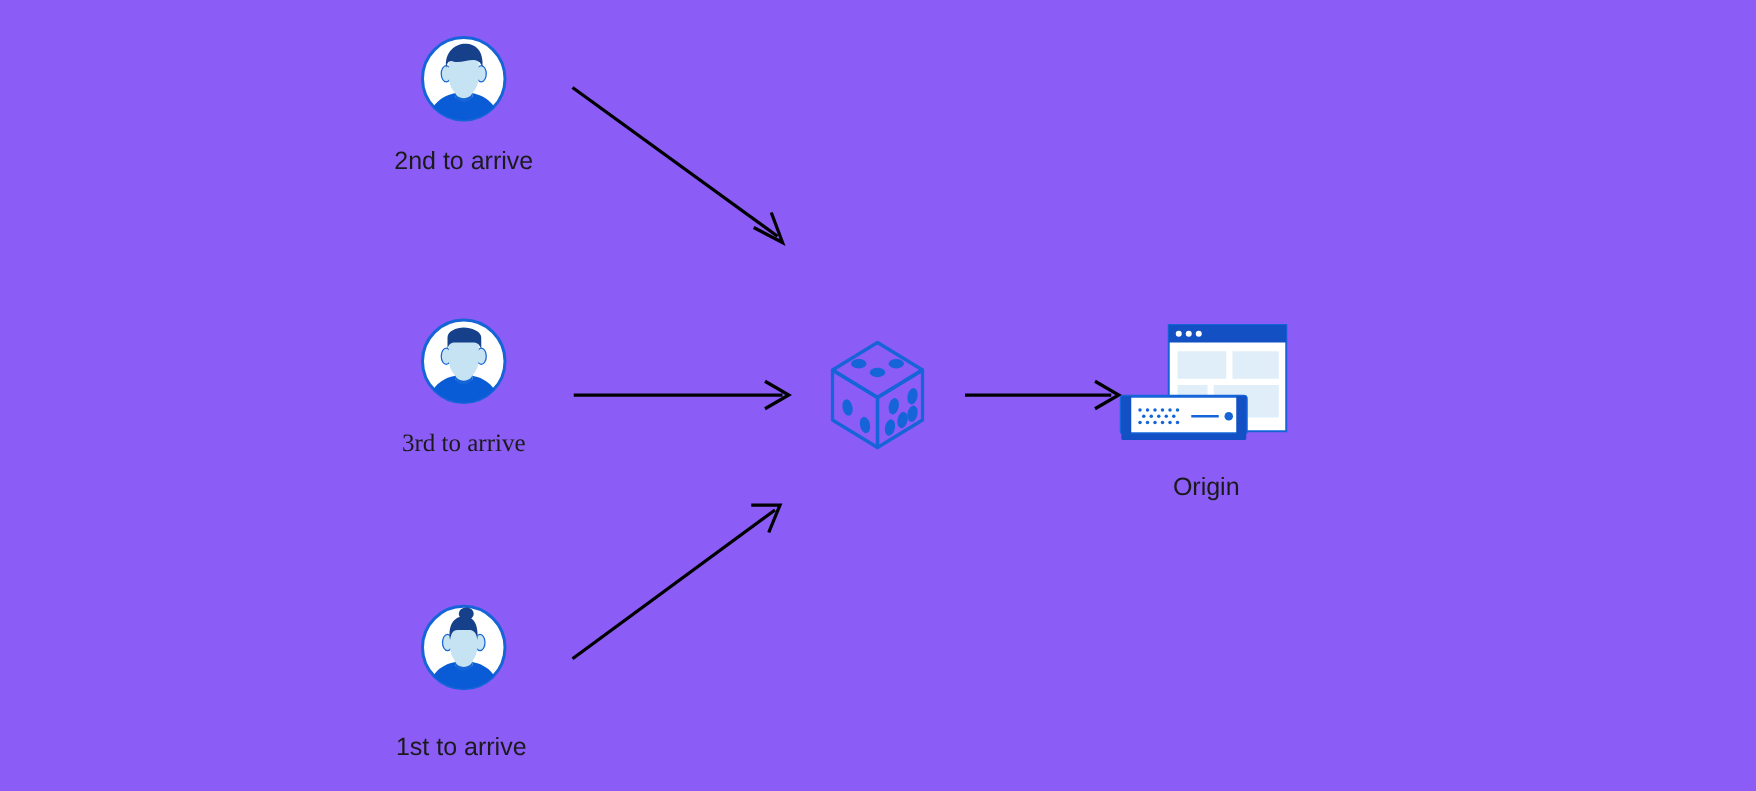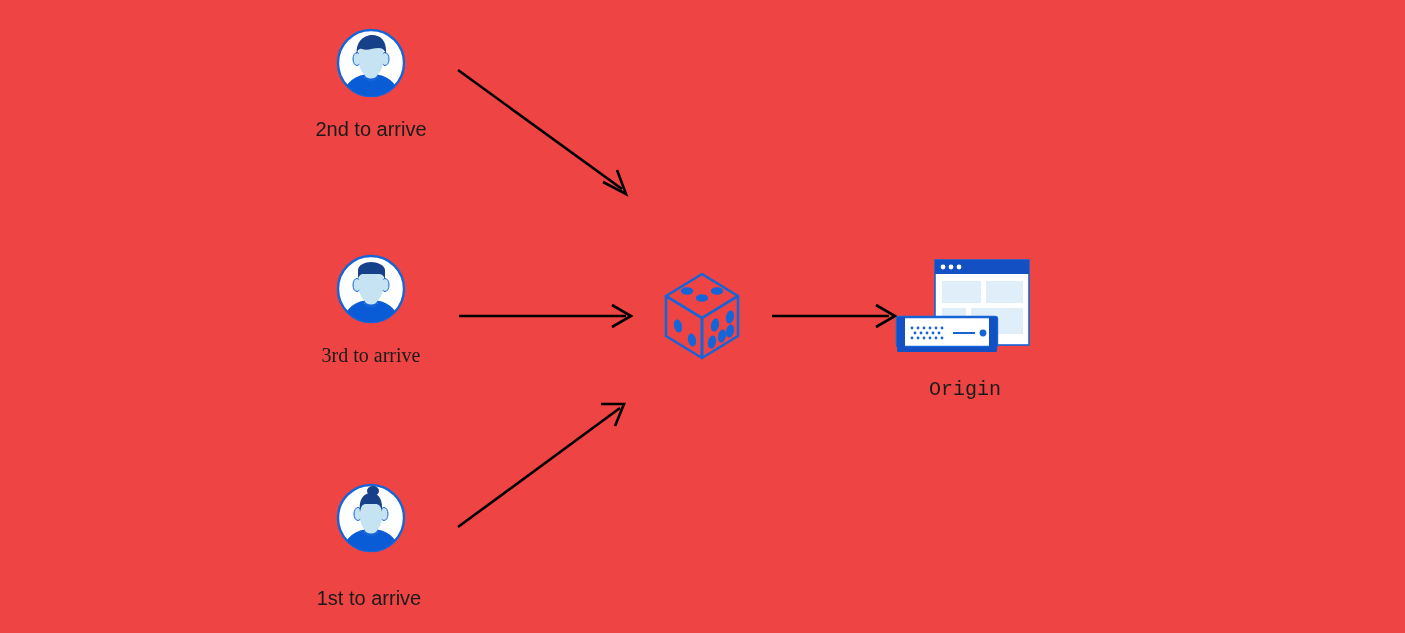--- a/index.html
+++ b/index.html
@@ -8,21 +8,21 @@
     background: #ffffff;
   }
   body {
     font-family: "Liberation Sans", sans-serif;
     -webkit-font-smoothing: antialiased;
   }
   #canvas {
     position: relative;
     width: 1405px;
     height: 633px;
-    background: #ef4444;
+    background: #8b5cf6;
     overflow: hidden;
   }
   .node {
     position: absolute;
   }
   .node-label {
     position: absolute;
     width: 260px;
     text-align: center;
     font-size: 20px;
@@ -224,16 +224,16 @@
           <circle cx="31" cy="83" r="1.4"></circle>
             <circle cx="37" cy="83" r="1.4"></circle>
           <circle cx="43" cy="83" r="1.4"></circle>
             <circle cx="49" cy="83" r="1.4"></circle>
         </g>
 
         <line x1="60" y1="78" x2="82" y2="78" stroke="#1565D8" stroke-width="2"></line>
         <circle cx="90" cy="78" r="3.4" fill="#1565D8"></circle>
       </g>
     </svg>
-    <div class="node-label" style="left:-58px; top:123px;font-family:Liberation Mono, monospace;">Origin</div>
+    <div class="node-label" style="left:-58px; top:123px;">Origin</div>
   </div>
 
 </div>
 
 </body></html>

